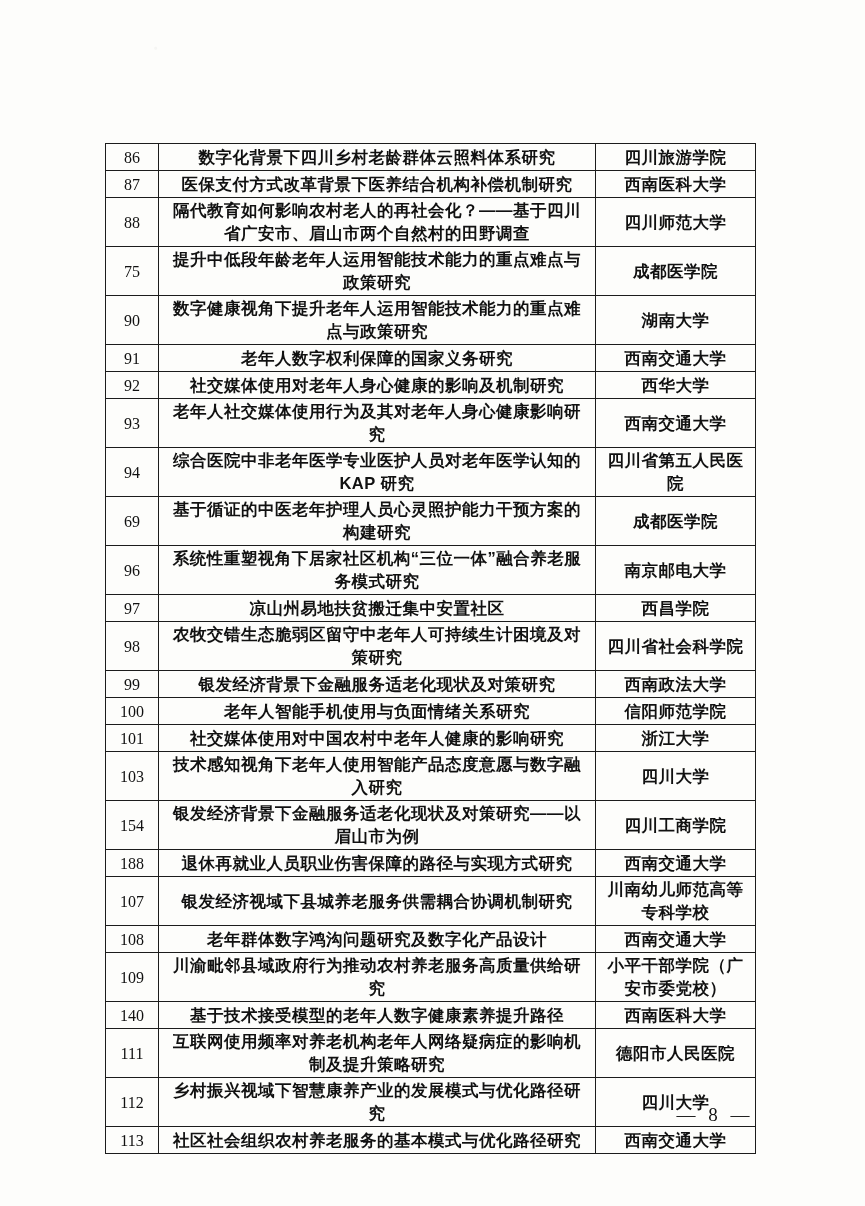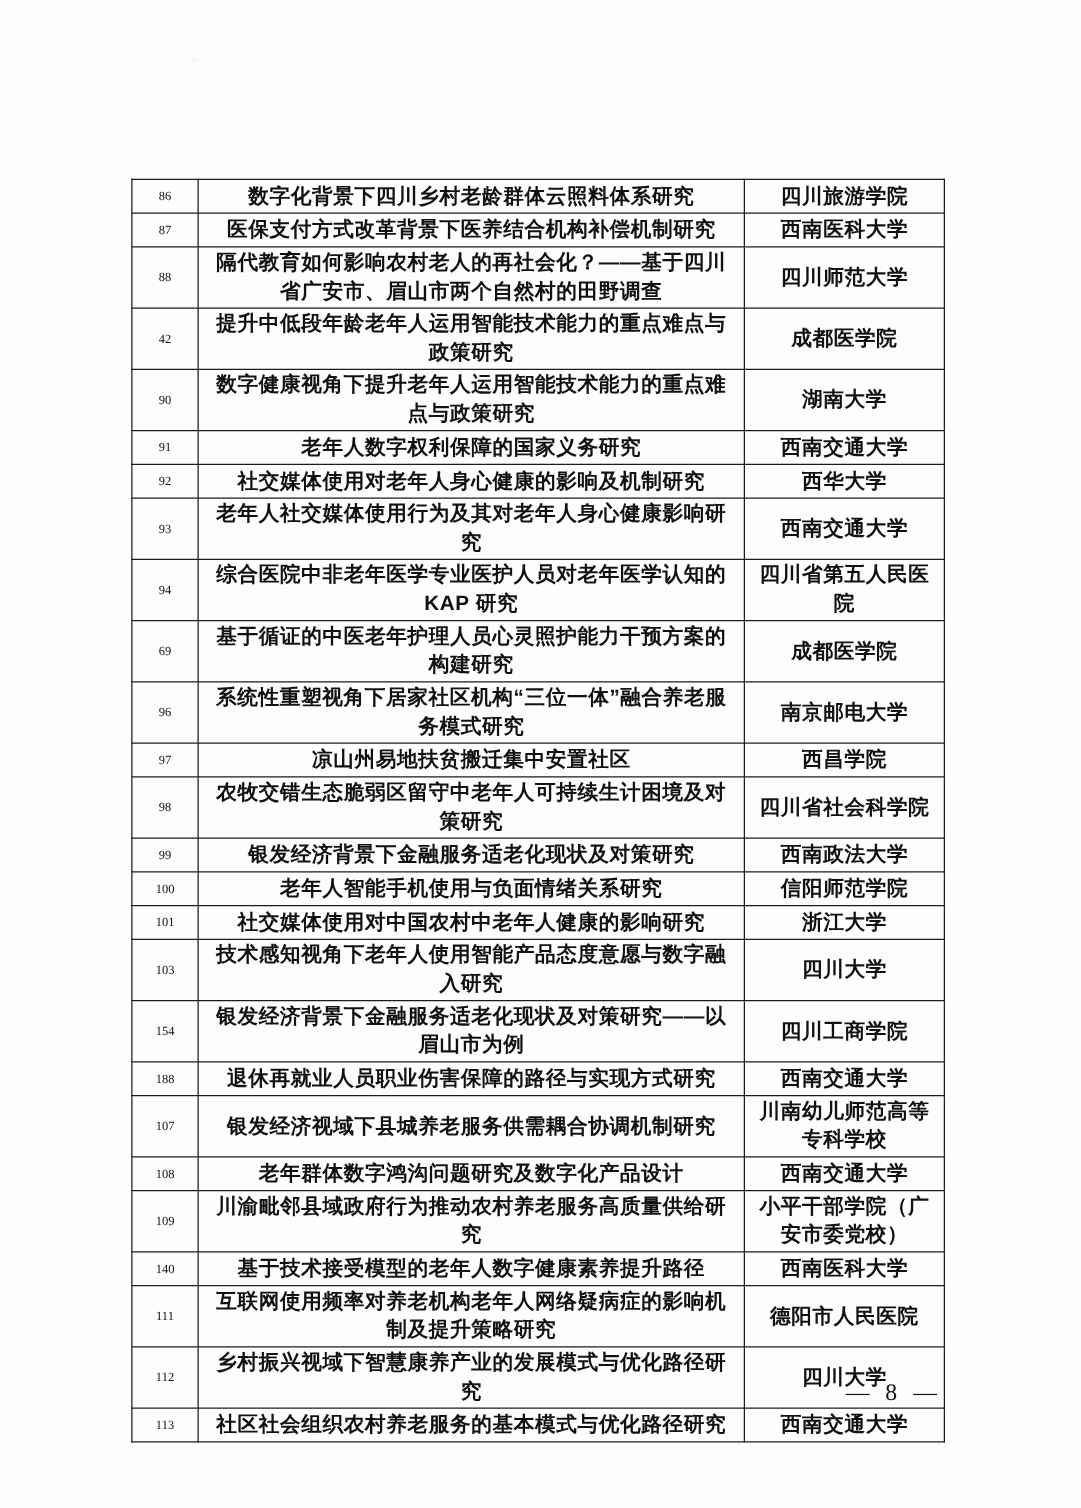--- a/index.html
+++ b/index.html
@@ -39,21 +39,21 @@
     height: 24px;
     line-height: 23px;
     font-weight: 700;
     font-size: 16.5px;
     letter-spacing: 0.5px;
     word-break: break-all;
   }
   .project-table td.num-cell {
     font-family: "Liberation Serif", serif;
     font-weight: 400;
-    font-size: 10px;
+    font-size: 16px;
     letter-spacing: 0;
     padding: 1px 2px;
   }
   .project-table td.inst-cell {
     padding: 1px 4px;
   }
   .page-number {
     position: absolute;
     left: 655px;
     top: 1104px;
@@ -90,21 +90,21 @@
     <td class="inst-cell">西南医科大学</td>
   </tr>
 
   <tr>
     <td class="num-cell">88</td>
     <td class="title-cell">隔代教育如何影响农村老人的再社会化？——基于四川省广安市、眉山市两个自然村的田野调查</td>
     <td class="inst-cell">四川师范大学</td>
   </tr>
 
   <tr>
-    <td class="num-cell">42</td>
+    <td class="num-cell">75</td>
     <td class="title-cell">提升中低段年龄老年人运用智能技术能力的重点难点与政策研究</td>
     <td class="inst-cell">成都医学院</td>
   </tr>
 
   <tr>
     <td class="num-cell">90</td>
     <td class="title-cell">数字健康视角下提升老年人运用智能技术能力的重点难点与政策研究</td>
     <td class="inst-cell">湖南大学</td>
   </tr>
 

